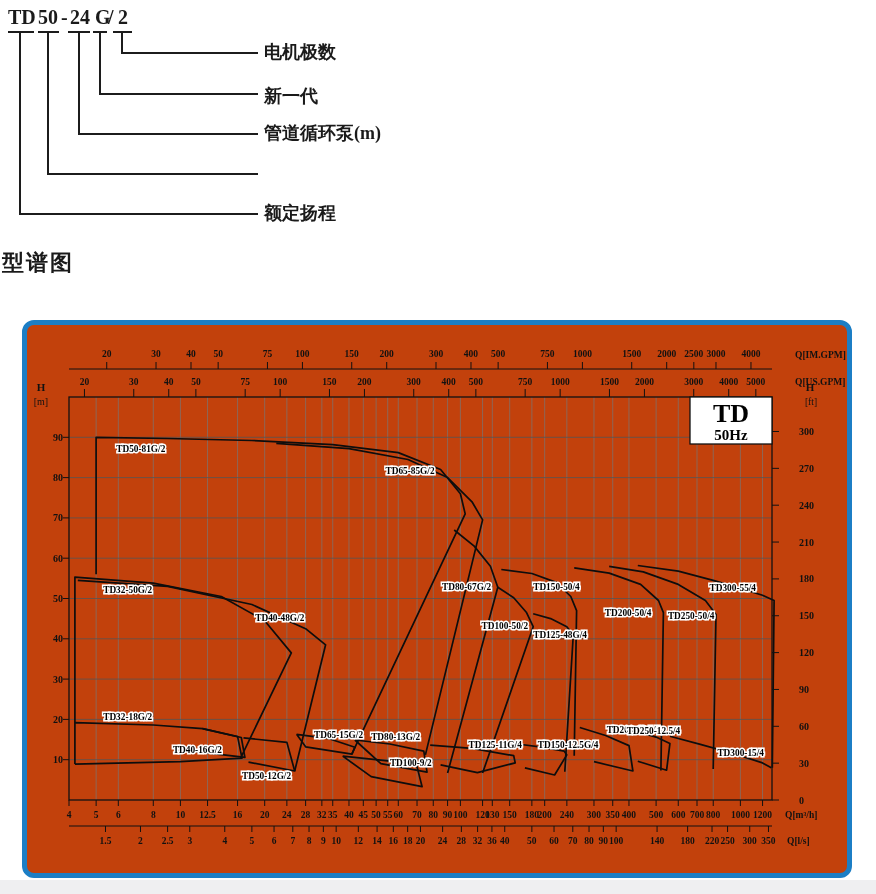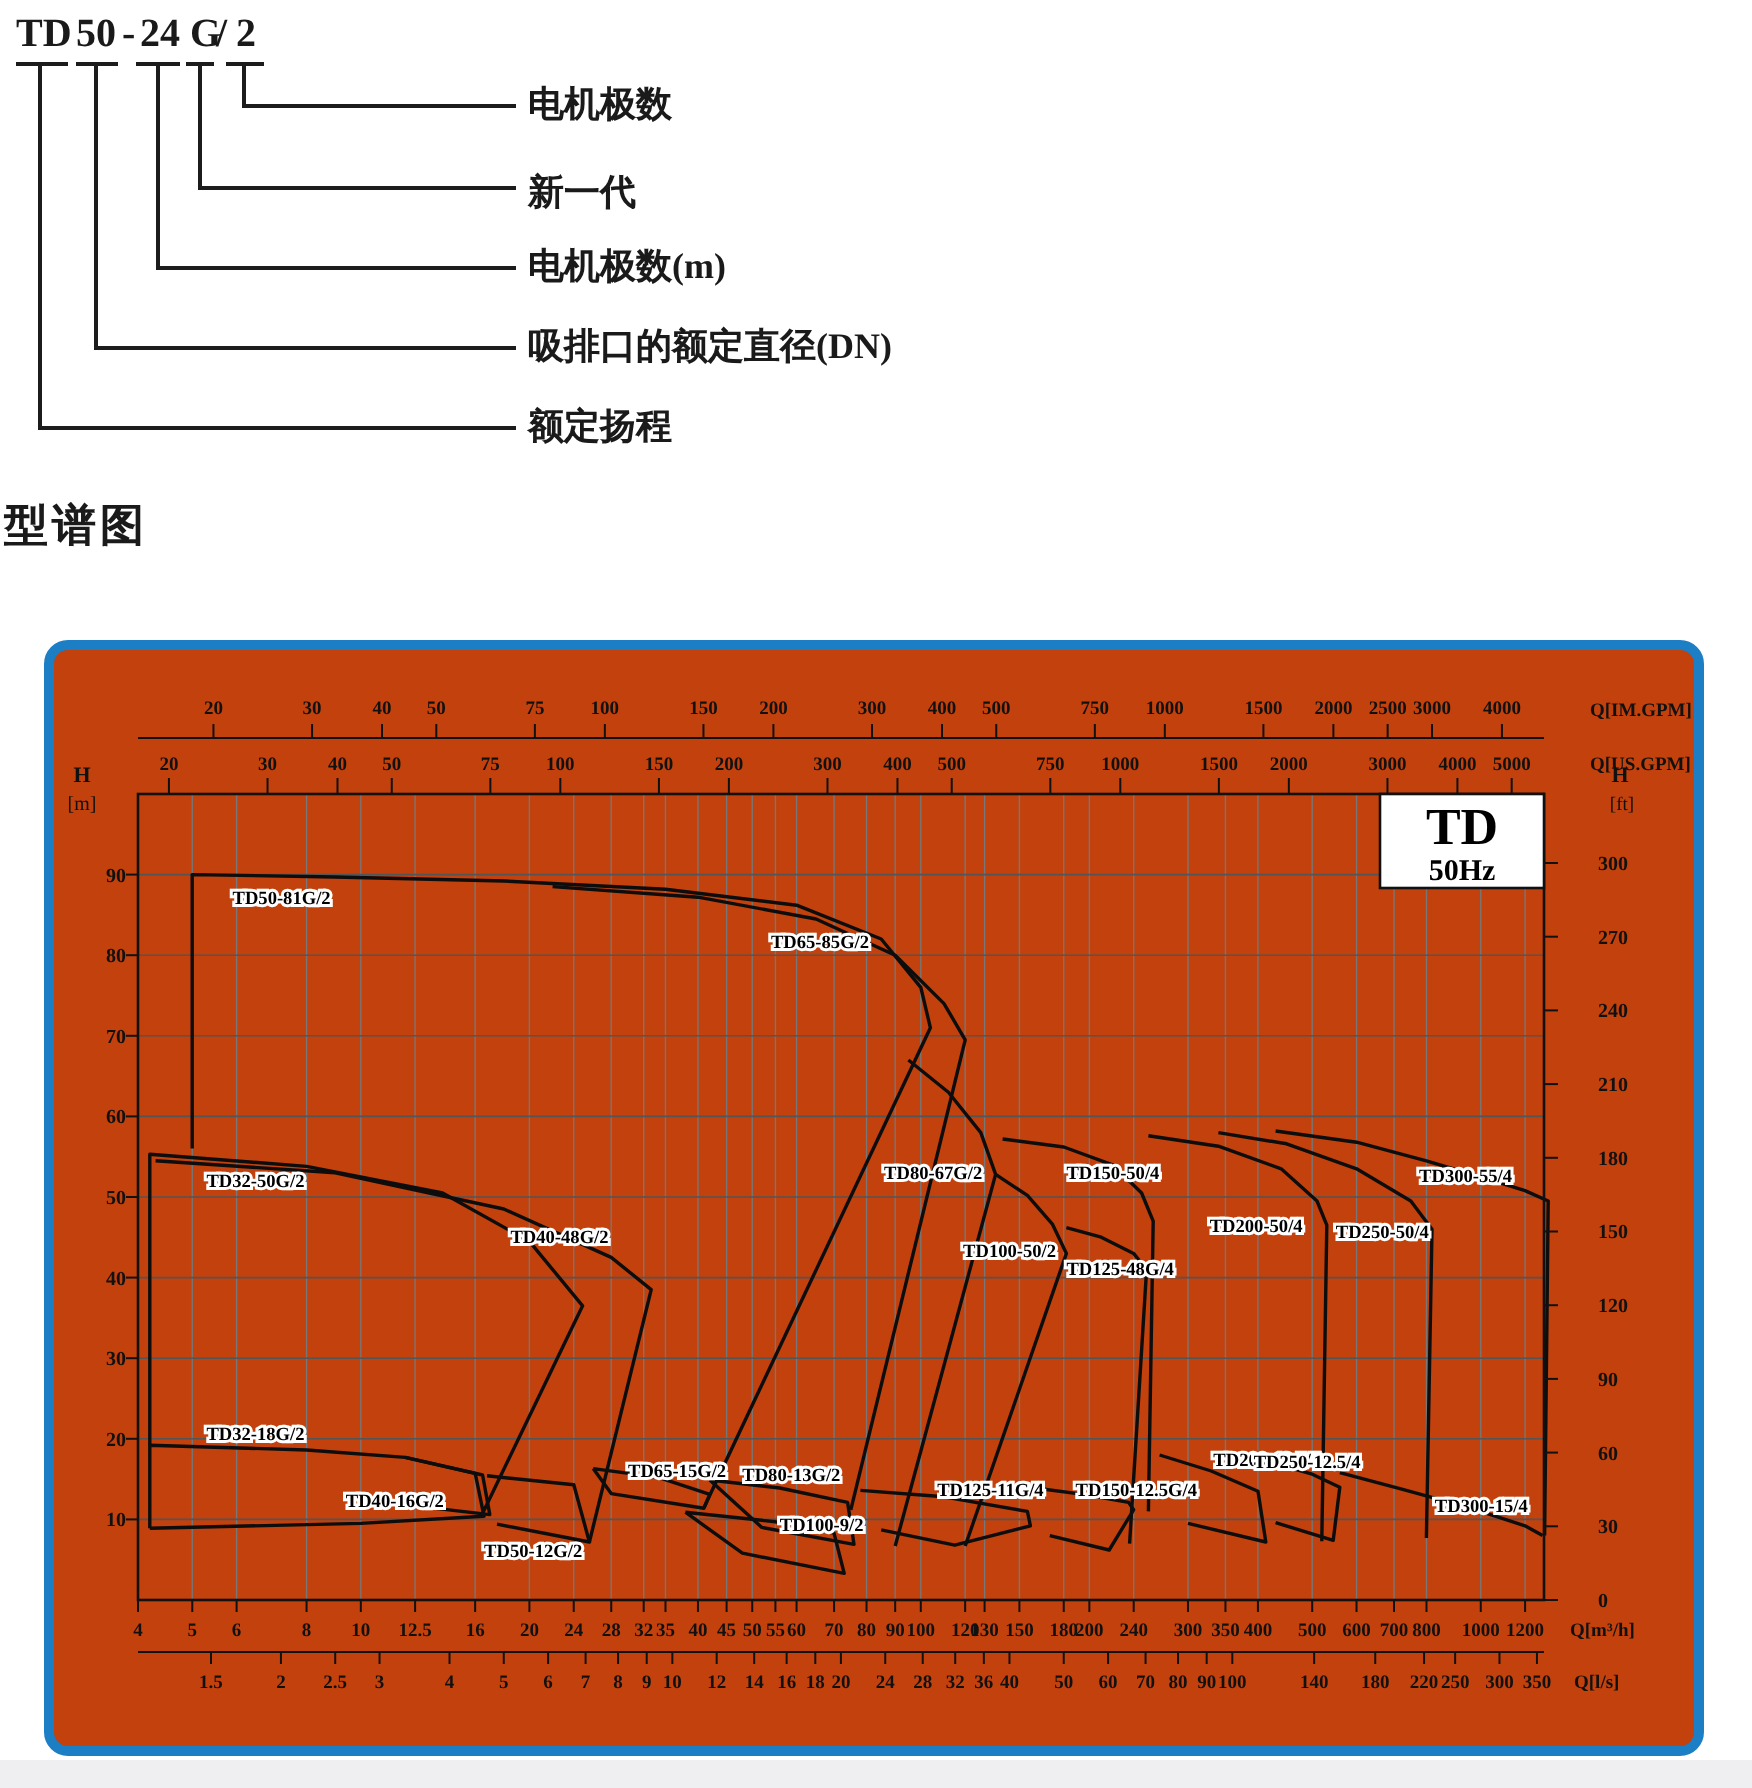--- a/index.html
+++ b/index.html
@@ -32,23 +32,22 @@
     <div class="code-underline" style="left: 8px; width: 26px;"></div>
     <div class="code-underline" style="left: 38px; width: 21px;"></div>
     <div class="code-underline" style="left: 68px; width: 22px;"></div>
     <div class="code-underline" style="left: 93px; width: 14px;"></div>
     <div class="code-underline" style="left: 113px; width: 19px;"></div>
     <div class="callout-line" style="left: 121px; top: 33px; width: 135px; height: 19px;"></div>
     <div class="callout-label" style="top: 40px;">电机极数</div>
     <div class="callout-line" style="left: 99px; top: 33px; width: 157px; height: 60px;"></div>
     <div class="callout-label" style="top: 84px;">新一代</div>
     <div class="callout-line" style="left: 78px; top: 33px; width: 178px; height: 100px;"></div>
-    <div class="callout-label" style="top: 121px;">电机极数(m)</div>
+    <div class="callout-label" style="top: 121px;">管道循环泵(m)</div>
     <div class="callout-line" style="left: 47px; top: 33px; width: 209px; height: 140px;"></div>
-    <div class="callout-label" style="top: 161px;">吸排口的额定直径(DN)</div>
     <div class="callout-line" style="left: 19px; top: 33px; width: 237px; height: 180px;"></div>
     <div class="callout-label" style="top: 201px;">额定扬程</div>
   </div>
 
 <div id="section-title">型谱图</div>
 
 <div id="chart-box">
   <svg id="chart" width="820" height="548" viewBox="0 0 820 548">
       <line x1="69.13301295094793" y1="72" x2="69.13301295094793" y2="475" stroke="#777" stroke-width="0.7"></line>
       <line x1="91.30229874295162" y1="72" x2="91.30229874295162" y2="475" stroke="#777" stroke-width="0.7"></line>

